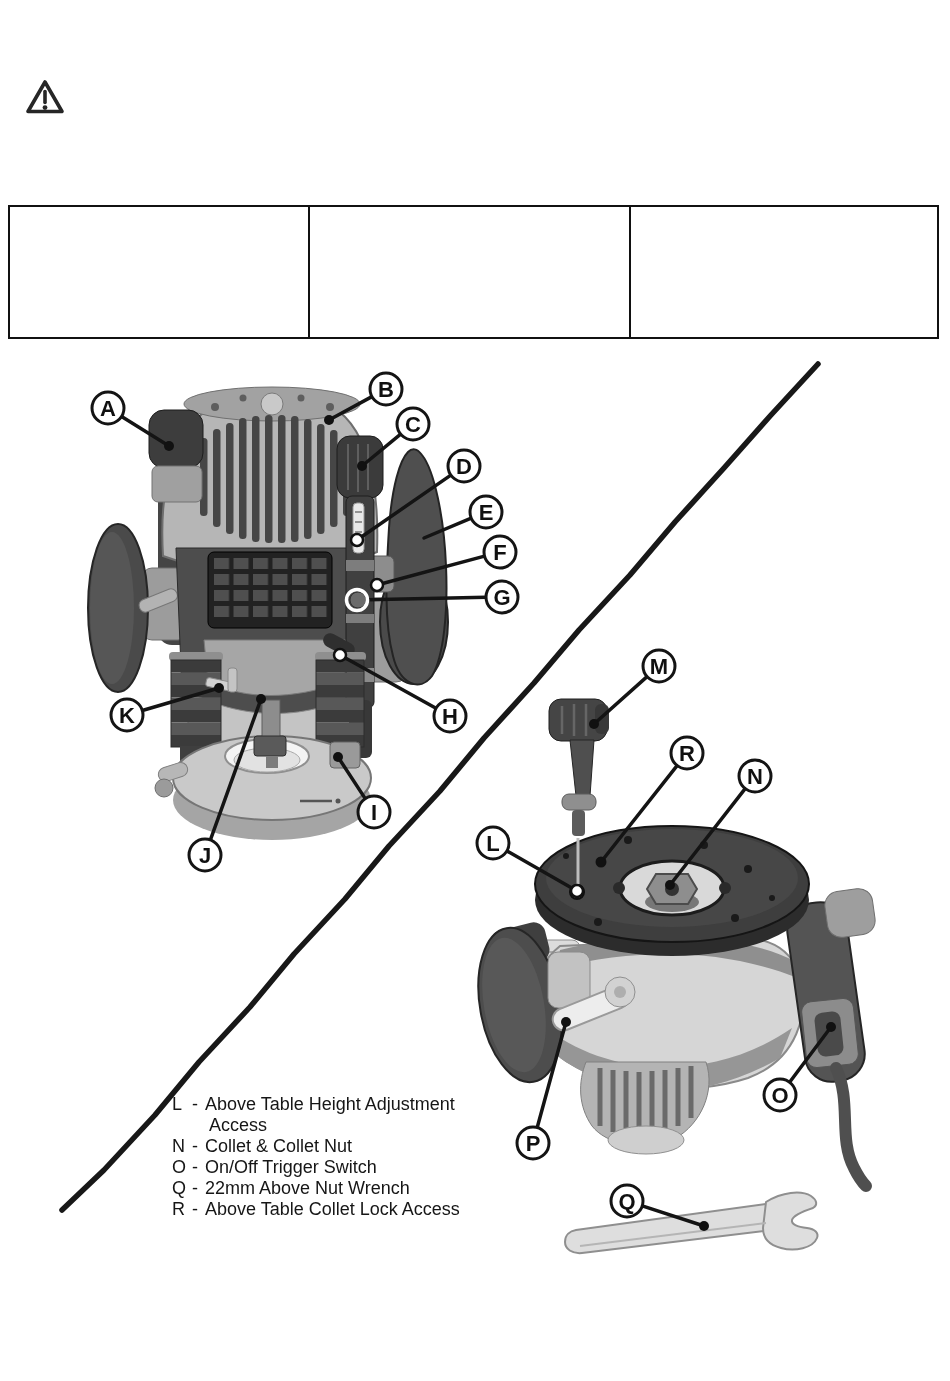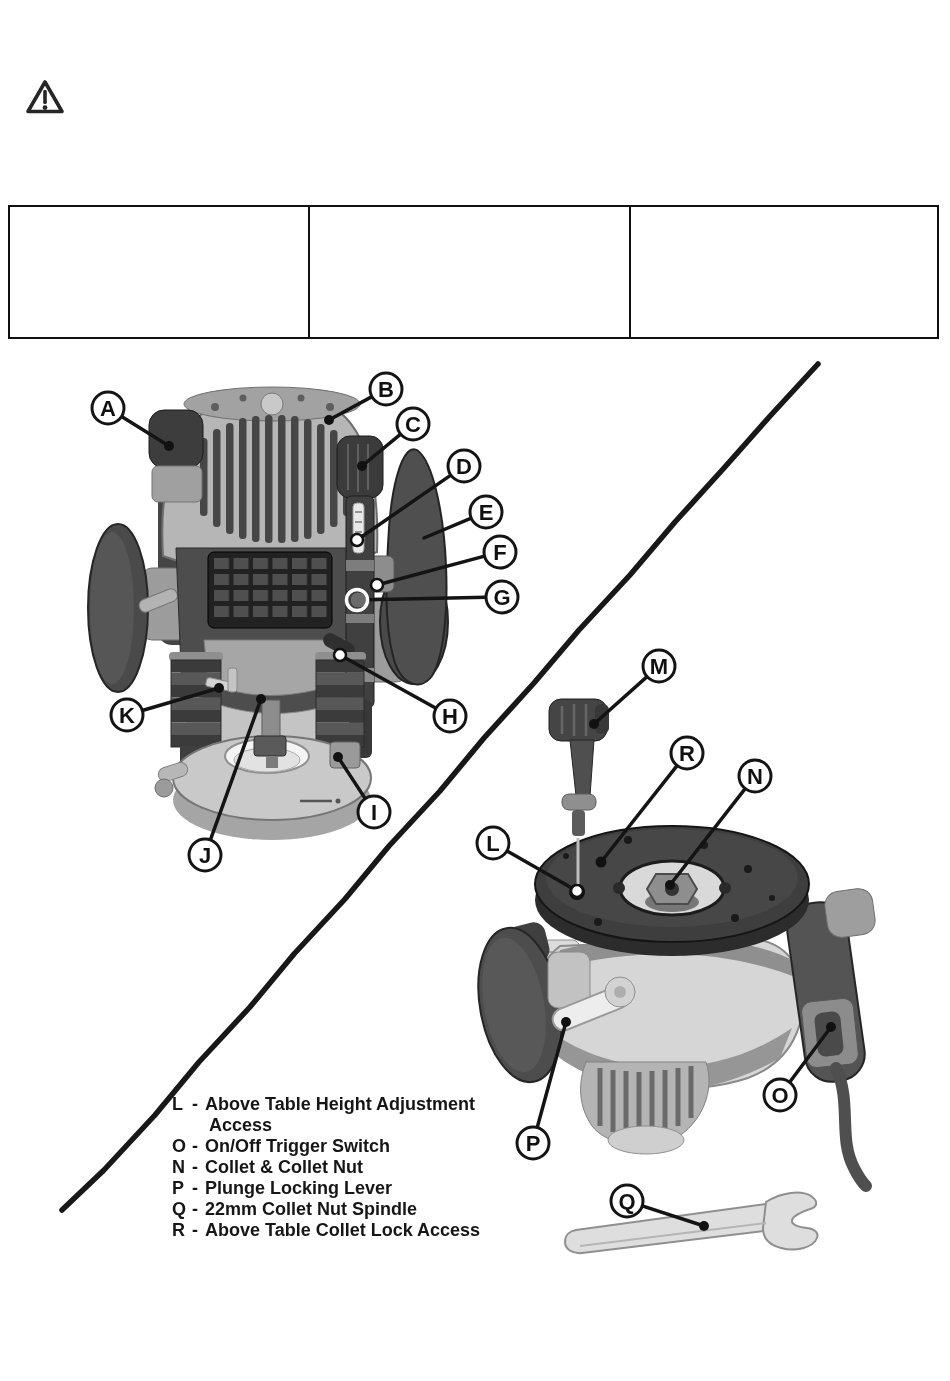--- a/index.html
+++ b/index.html
@@ -18,21 +18,21 @@
   .spec-cell{box-sizing:border-box;height:100%;}
   .spec-cell-1{width:32.1%;}
   .spec-cell-2{width:34.7%;border-left:2px solid #111;}
   .spec-cell-3{width:33.2%;border-left:2px solid #111;}
   
   .figure-svg{position:absolute;left:0;top:355px;width:950px;height:935px;}
   .callout-letter{font:700 22px "Liberation Sans",sans-serif;fill:#101010;}
   
   .legend{
     position:absolute;left:172px;top:1094px;width:337px;
-    font-size:18px;font-weight:700;line-height:21px;color:#161616;
+    font-size:18px;font-weight:400;line-height:21px;color:#161616;
   }
   .legend-item{padding-left:37px;text-indent:-37px;}
   .legend-key{display:inline-block;min-width:17px;text-indent:0;}
   .legend-sep{padding:0 7px 0 3px;}
 </style>
 </head>
 <body>
 
 <div class="page">
 
@@ -344,25 +344,24 @@
         </g>
       </g>
   </svg>
 
   <div class="legend">
 
     <div id="legend-list">
       <div class="legend-item"><span class="legend-key">L</span><span class="legend-sep">-</span><span class="legend-label">Above Table Height Adjustment Access</span></div>
 
 
+      <div class="legend-item"><span class="legend-key">N</span><span class="legend-sep">-</span><span class="legend-label">Collet &amp; Collet Nut</span></div>
+
       <div class="legend-item"><span class="legend-key">O</span><span class="legend-sep">-</span><span class="legend-label">On/Off Trigger Switch</span></div>
 
-      <div class="legend-item"><span class="legend-key">N</span><span class="legend-sep">-</span><span class="legend-label">Collet &amp; Collet Nut</span></div>
-
-      <div class="legend-item"><span class="legend-key">P</span><span class="legend-sep">-</span><span class="legend-label">Plunge Locking Lever</span></div>
-
-      <div class="legend-item"><span class="legend-key">Q</span><span class="legend-sep">-</span><span class="legend-label">22mm Collet Nut Spindle</span></div>
+
+      <div class="legend-item"><span class="legend-key">Q</span><span class="legend-sep">-</span><span class="legend-label">22mm Above Nut Wrench</span></div>
 
       <div class="legend-item"><span class="legend-key">R</span><span class="legend-sep">-</span><span class="legend-label">Above Table Collet Lock Access</span></div>
     </div>
   </div>
 
 </div>
 
 </body></html>

